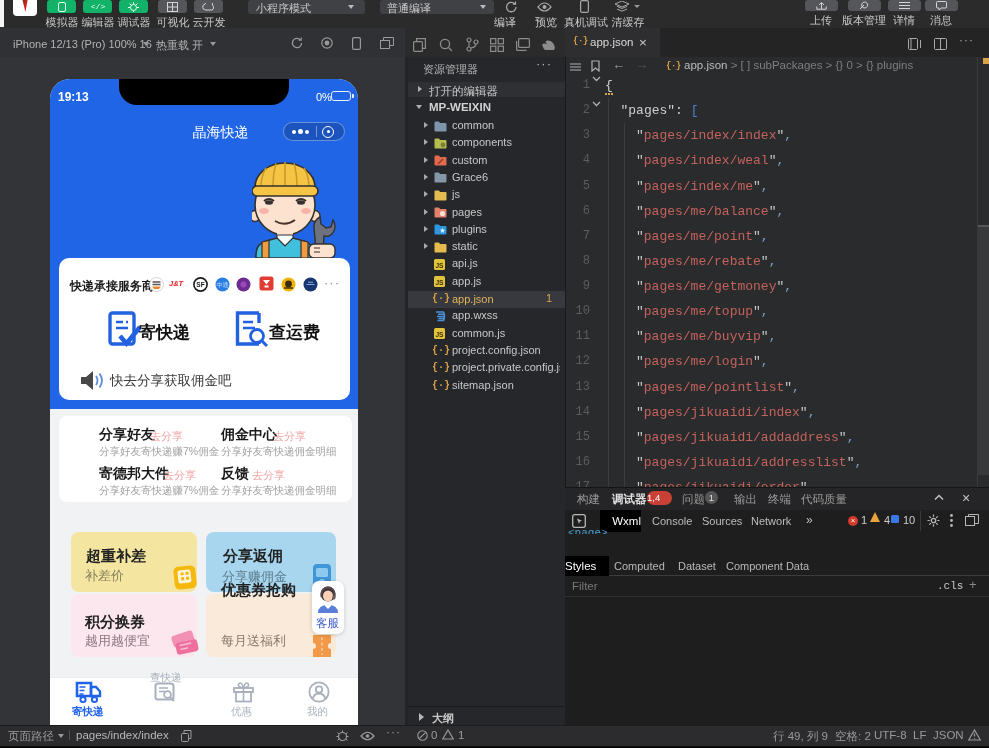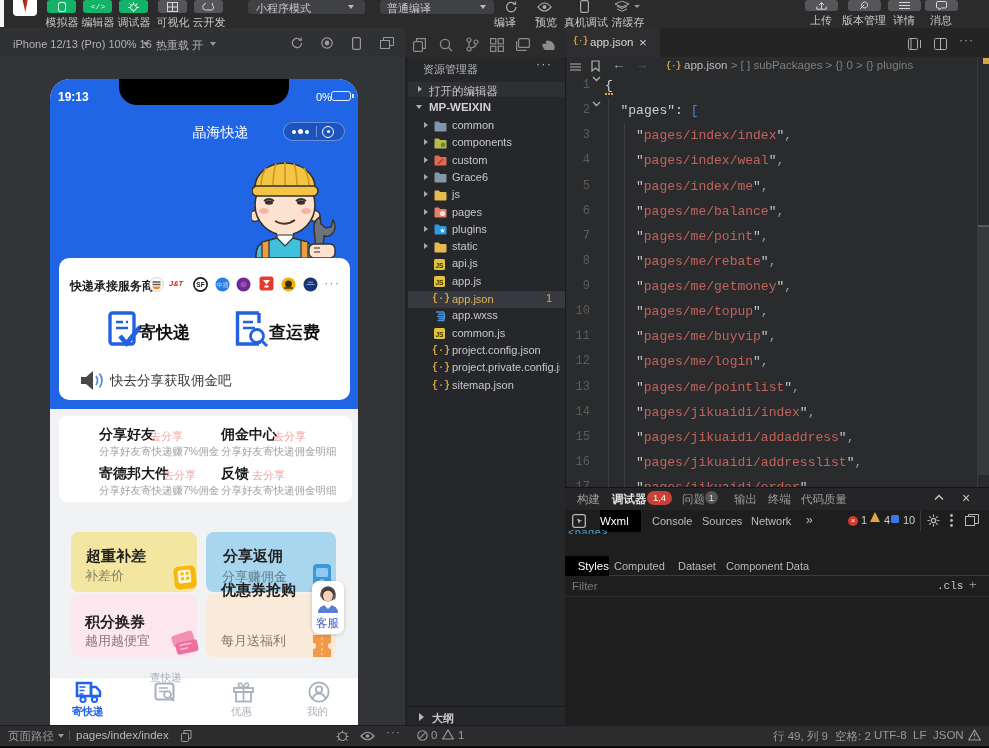--- a/index.html
+++ b/index.html
@@ -482,36 +482,36 @@
   <div class="abs" style="left:418px;top:1px;width:6px;height:6px;background:#d9a348"></div>
   <div class="abs" style="left:412px;top:168px;width:12px;height:250px;background:#38393b;border-top:2px solid #55575a"></div>
   <div class="abs" style="left:411.5px;top:0;width:1px;height:430px;background:#3a3a3c"></div>
 </div>
 
 <div class="abs" style="left:565px;top:487px;width:424px;height:238px;background:#1e1e1e"></div>
 <div id="debugger">
   <div class="abs" style="left:565px;top:487px;width:424px;height:23px;background:#252527;border-top:1px solid #151515"></div>
   <div class="abs" style="left:577px;top:492px;font-size:11.5px;color:#9a9a9a">构建</div>
   <div class="abs" style="left:612px;top:492px;font-size:11.5px;color:#e2e2e2;font-weight:bold">调试器</div>
-  <div class="abs" style="left:647px;top:491px;width:25px;height:14px;background:#c94034;border-radius:7px;color:#fff;font-size:9.5px;text-align:center;line-height:14px">1,4</div>
+  <div class="abs" style="left:647px;top:491px;width:25px;height:14px;background:#c94034;border-radius:7px;color:#fff;font-size:9.5px;text-align:left;line-height:14px">1,4</div>
   <div class="abs" style="left:682px;top:492px;font-size:11.5px;color:#9a9a9a">问题</div>
   <div class="abs" style="left:705px;top:491px;width:13px;height:13px;background:#565656;border-radius:7px;color:#ddd;font-size:9.5px;text-align:center;line-height:13px">1</div>
   <div class="abs" style="left:734px;top:492px;font-size:11.5px;color:#9a9a9a">输出</div>
   <div class="abs" style="left:768px;top:492px;font-size:11.5px;color:#9a9a9a">终端</div>
   <div class="abs" style="left:801px;top:492px;font-size:11.5px;color:#9a9a9a">代码质量</div>
   <svg class="abs" style="left:934px;top:494px" width="10" height="6" viewBox="0 0 10 6">
         <path d="M1 5.5 L5 1.5 L9 5.5" fill="none" stroke="#c8c8c8" stroke-width="1.4"></path>
       </svg>
   <div class="abs" style="left:962px;top:490px;font-size:14px;color:#c8c8c8">×</div>
 
   <svg class="abs" style="left:572px;top:514px" width="14" height="14" viewBox="0 0 14 14">
         <rect x="0.7" y="0.7" width="12.6" height="12.6" rx="2" fill="none" stroke="#b8b8b8" stroke-width="1.3"></rect>
         <path d="M5 4.5 l5 2.2 -2.2 .8 -.8 2.4 Z" fill="#b8b8b8"></path>
       </svg>
-  <div class="abs" style="left:600px;top:510px;width:41px;height:22px;background:#000;color:#fff;font-size:11.5px;text-align:left;line-height:22px">Wxml</div>
+  <div class="abs" style="left:600px;top:510px;width:41px;height:22px;background:#000;color:#fff;font-size:11.5px;text-align:right;line-height:22px">Wxml</div>
   <div class="abs" style="left:652px;top:515px;font-size:11px;color:#bcbcbc">Console</div>
   <div class="abs" style="left:702px;top:515px;font-size:11px;color:#bcbcbc">Sources</div>
   <div class="abs" style="left:751px;top:515px;font-size:11px;color:#bcbcbc">Network</div>
   <div class="abs" style="left:806px;top:513px;font-size:12px;color:#bcbcbc">»</div>
   <div class="abs" style="left:848px;top:516px;width:10px;height:10px;background:#d13b2e;border-radius:5px;color:#fff;font-size:8px;text-align:center;line-height:9px">×</div>
   <div class="abs" style="left:861px;top:514px;font-size:11px;color:#ccc">1</div>
   <div class="abs" style="left:870px;top:512px;width:0;height:0;border-left:5.5px solid transparent;border-right:5.5px solid transparent;border-bottom:10px solid #e8a33d"></div>
   <div class="abs" style="left:884px;top:514px;font-size:11px;color:#ccc">4</div>
   <div class="abs" style="left:891px;top:515px;width:8px;height:8px;background:#3b78e7;border-radius:1.5px"></div>
   <div class="abs" style="left:903px;top:514px;font-size:11px;color:#ccc">10</div>
@@ -527,21 +527,21 @@
       </svg>
   <svg class="abs" style="left:965px;top:514px" width="14" height="12" viewBox="0 0 14 12">
         <rect x="0.5" y="2.5" width="9" height="9" fill="none" stroke="#b8b8b8"></rect>
         <path d="M3.5 2.5 v-2 h10 v9 h-4" fill="none" stroke="#b8b8b8"></path>
       </svg>
   <div class="abs" style="left:568px;top:527px;width:60px;height:7px;overflow:hidden">
         <div style="font-size:11px;line-height:12px;color:#4a9fd0;font-family:'Liberation Mono',monospace">&lt;page&gt;</div>
       </div>
 
   <div class="abs" style="left:565px;top:556px;width:424px;height:20px;border-bottom:1px solid #3c3c3c"></div>
-  <div class="abs" style="left:565px;top:556px;width:44px;height:20px;background:#000;color:#fff;font-size:11.5px;text-align:right;line-height:20px">Styles</div>
+  <div class="abs" style="left:565px;top:556px;width:44px;height:20px;background:#000;color:#fff;font-size:11.5px;text-align:left;line-height:20px">Styles</div>
   <div class="abs" style="left:614px;top:560px;font-size:11px;color:#b8b8b8">Computed</div>
   <div class="abs" style="left:678px;top:560px;font-size:11px;color:#b8b8b8">Dataset</div>
   <div class="abs" style="left:726px;top:560px;font-size:11px;color:#b8b8b8">Component Data</div>
 
   <div class="abs" style="left:565px;top:576px;width:424px;height:21px;border-bottom:1px solid #303030"></div>
   <div class="abs" style="left:572px;top:580px;font-size:11.5px;color:#787878">Filter</div>
   <div class="abs" style="left:937px;top:580px;font-size:11px;color:#c8c8c8;font-family:'Liberation Mono',monospace">.cls</div>
   <div class="abs" style="left:969px;top:577px;font-size:13px;color:#888">+</div>
 </div>
 

